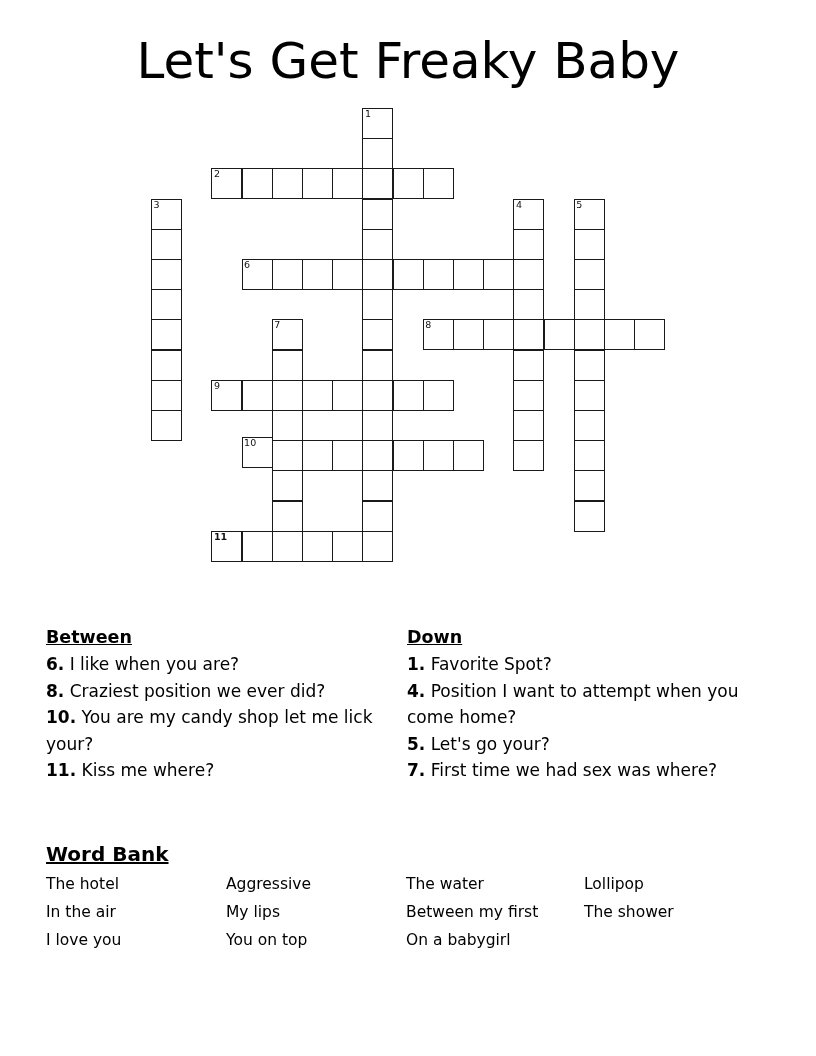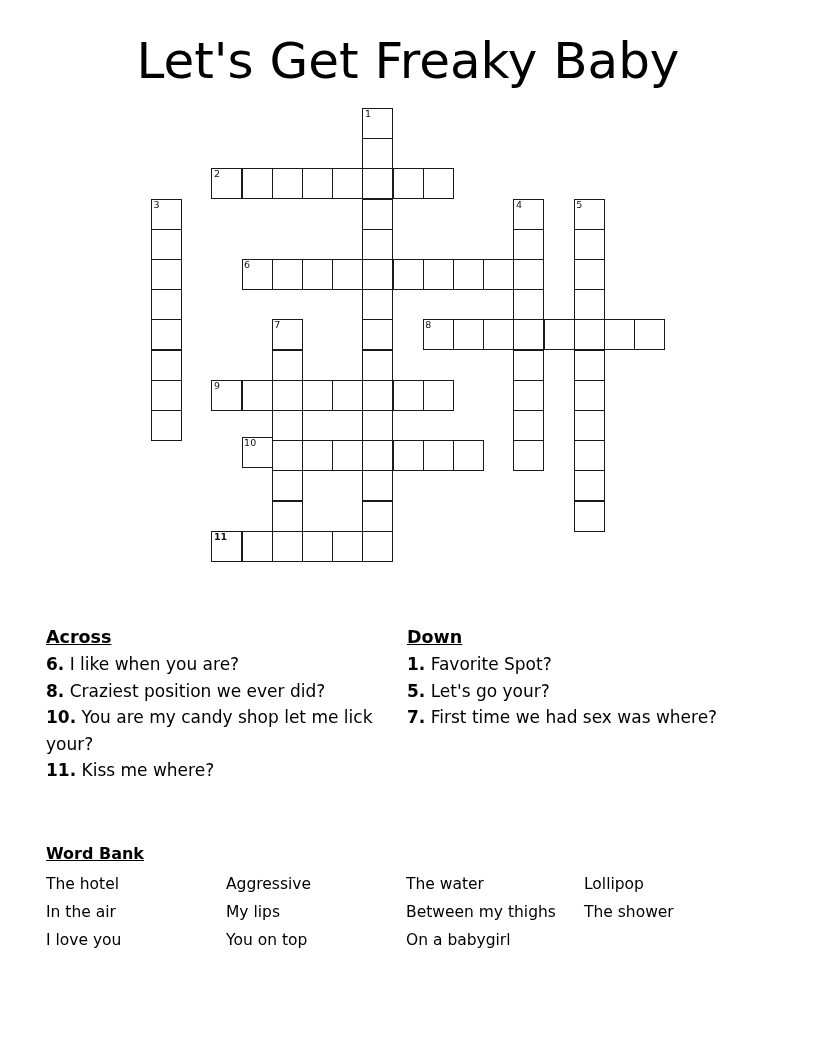--- a/index.html
+++ b/index.html
@@ -97,21 +97,21 @@
   .clue-text { font-weight: 400; }
 
   
   #word-bank {
     position: absolute;
     left: 46px;
     top: 843px;
     width: 730px;
   }
   #word-bank-heading {
-    font-size: 16px;
+    font-size: 20px;
     font-weight: bold;
     text-decoration: underline;
     line-height: 22px;
     margin: 0 0 5px 0;
   }
   .wb-table {
     border-collapse: collapse;
     width: 660px;
     table-layout: fixed;
   }
@@ -241,54 +241,55 @@
       <span class="cw-num">11</span>
     </div>
     <div class="cw-cell" style="left: 241.6px; top: 530.8px;"></div>
     <div class="cw-cell" style="left: 302px; top: 530.8px;"></div>
     <div class="cw-cell" style="left: 332.2px; top: 530.8px;"></div>
   </div>
 
 <div id="clues">
 
   <div class="clue-col" id="clues-across">
-    <div class="clue-heading">Across</div>
+    <div class="clue-heading">Between</div>
     <ul class="clue-list" id="across-list">
         <li class="clue-item"><span class="clue-num">6.</span><span class="clue-text"> I like when you are?</span></li>
         <li class="clue-item"><span class="clue-num">8.</span><span class="clue-text"> Craziest position we ever did?</span></li>
         <li class="clue-item"><span class="clue-num">10.</span><span class="clue-text"> You are my candy shop let me lick your?</span></li>
         <li class="clue-item"><span class="clue-num">11.</span><span class="clue-text"> Kiss me where?</span></li>
       </ul>
   </div>
 
   <div class="clue-col" id="clues-down">
     <div class="clue-heading">Down</div>
     <ul class="clue-list" id="down-list">
         <li class="clue-item"><span class="clue-num">1.</span><span class="clue-text"> Favorite Spot?</span></li>
+        <li class="clue-item"><span class="clue-num">4.</span><span class="clue-text"> Position I want to attempt when you come home?</span></li>
         <li class="clue-item"><span class="clue-num">5.</span><span class="clue-text"> Let's go your?</span></li>
         <li class="clue-item"><span class="clue-num">7.</span><span class="clue-text"> First time we had sex was where?</span></li>
       </ul>
   </div>
 
 </div>
 
 <div id="word-bank">
   <div id="word-bank-heading">Word Bank</div>
   <table class="wb-table">
     <tbody id="word-bank-body">
         <tr>
           <td class="wb-c0">The hotel</td>
           <td class="wb-c1">Aggressive</td>
           <td class="wb-c2">The water</td>
           <td class="wb-c3">Lollipop</td>
         </tr>
         <tr>
           <td class="wb-c0">In the air</td>
           <td class="wb-c1">My lips</td>
-          <td class="wb-c2">Between my thighs</td>
+          <td class="wb-c2">Between my first</td>
           <td class="wb-c3">The shower</td>
         </tr>
         <tr>
           <td class="wb-c0">I love you</td>
           <td class="wb-c1">You on top</td>
           <td class="wb-c2">On a babygirl</td>
           <td class="wb-c3"></td>
         </tr>
       </tbody>
   </table>

